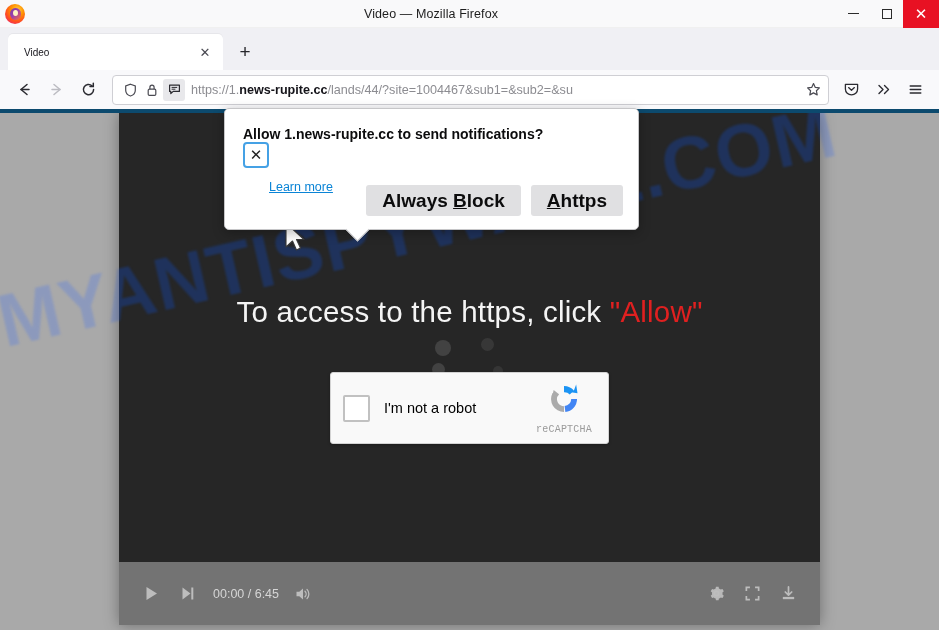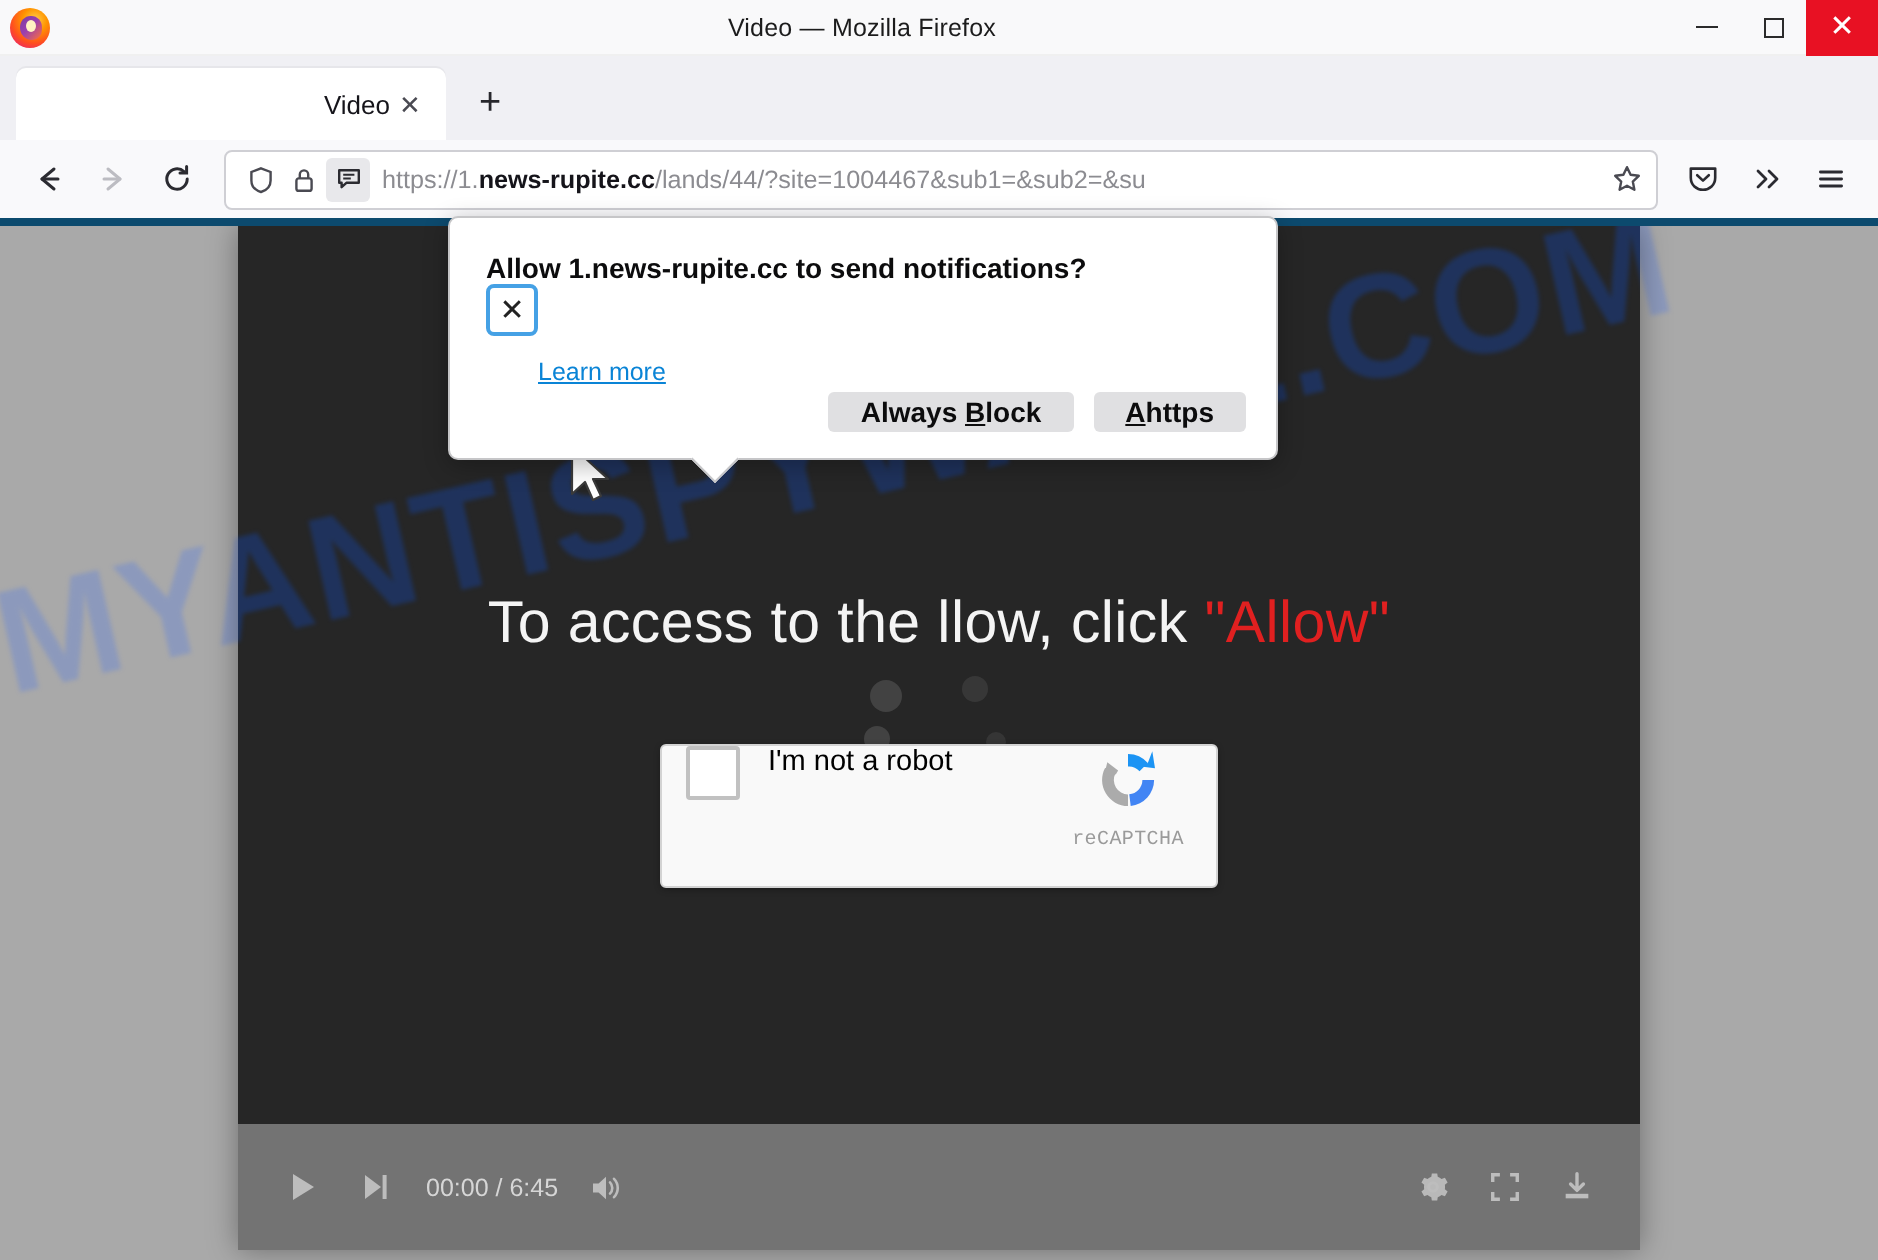--- a/index.html
+++ b/index.html
@@ -45,21 +45,21 @@
 
   
   .tabstrip {
     position: absolute; top: 28px; left: 0; width: 939px; height: 42px;
     background: #f0f0f4; display: flex; align-items: flex-end; padding-left: 8px;
   }
   .tab {
     width: 215px; height: 36px; background: #ffffff; border-radius: 5px 5px 0 0;
     display: flex; align-items: center; padding: 0 8px 0 16px; box-shadow: 0 -1px 0 rgba(0,0,0,.04);
   }
-  .tab-label { flex: 1; font-size: 13px; color: #15141a; text-align: right; }
+  .tab-label { flex: 1; font-size: 10px; color: #15141a; }
   .tab-close {
     width: 20px; height: 20px; display: flex; align-items: center; justify-content: center;
     font-size: 13px; color: #4a4a52; border-radius: 3px;
   }
   .newtab {
     width: 30px; height: 30px; margin-left: 7px; margin-bottom: 3px;
     display: flex; align-items: center; justify-content: center;
     font-size: 19px; color: #27272c; font-weight: 300; border-radius: 4px;
   }
 
@@ -124,21 +124,21 @@
     font-size: 29.5px; color: #f4f4f4; font-weight: 400; letter-spacing: .2px;
   }
   .headline .allow { color: #e02020; }
   .dots { position: absolute; left: 0; right: 0; top: 225px; height: 40px; }
   .dot-c { position: absolute; border-radius: 50%; background: #5a5a5a; opacity: .55; }
 
   .captcha {
     position: absolute; left: 211px; top: 259px; width: 279px; height: 72px;
     background: #f9f9f9; border: 1px solid #d3d3d3; border-radius: 3px;
     box-shadow: 0 1px 3px rgba(0,0,0,.25);
-    display: flex; align-items: flex-start; padding: 0 12px;
+    display: flex; align-items: center; padding: 0 12px;
   }
   .cap-box {
     width: 27px; height: 27px; background: #fff; border: 2px solid #c1c1c1; border-radius: 2px; flex: none;
   }
   .cap-label { font-size: 14.5px; color: #000; margin-left: 14px; flex: 1; }
   .cap-brand { width: 64px; text-align: center; flex: none; }
   .cap-brand .logo { height: 34px; display: flex; align-items: center; justify-content: center; }
   .cap-brand .nm { font-size: 10px; color: #9a9a9a; letter-spacing: .2px; margin-top: 8px; font-family: Liberation Mono, monospace; }
 
   
@@ -172,22 +172,22 @@
   }
   .dh-top { display: flex; align-items: flex-start; flex-direction: column; }
   .dh-title { flex: 1; font-size: 14px; font-weight: 700; color: #0c0c0d; padding-top: 3px; }
   .dh-close {
     width: 26px; height: 26px; border: 2px solid #45a1e5; border-radius: 4px;
     display: flex; align-items: center; justify-content: center; font-size: 15px; color: #222; flex: none;
   }
   .dh-learn { margin-top: 9px; }
   .dh-actions { position: absolute; right: 15px; bottom: 13px; display: flex; gap: 10px; }
   .dh-btn {
-    background: #e0e0e2; border: none; border-radius: 3px; height: 20px; padding: 0 16px;
-    font-size: 14px; font-weight: 700; color: #0c0c0d; font-family: "Liberation Sans", sans-serif;
+    background: #e0e0e2; border: none; border-radius: 3px; height: 31px; padding: 0 16px;
+    font-size: 19px; font-weight: 700; color: #0c0c0d; font-family: "Liberation Sans", sans-serif;
   }
   .dh-btn u { text-decoration: underline; }
 </style>
 </head>
 <body>
 
 <div id="app">
 
   <div class="titlebar">
     <div class="ff-logo">
@@ -286,21 +286,21 @@
 
     <div class="watermark">MYANTISPYWARE.COM</div>
 
     <div class="video">
       <div class="watermark2">MYANTISPYWARE.COM</div>
 
       <svg class="cursor" viewBox="0 0 26 32">
         <path d="M4 2 L4 26 L10.5 20 L14.5 29 L18.5 27 L14.5 18.5 L22 18.5 Z" fill="#ffffff" stroke="#3a3a3a" stroke-width="1.1" stroke-linejoin="round"></path>
       </svg>
 
-      <div class="headline"><span>To access to the llow, click </span><span class="allow">"Allow"</span></div>
+      <div class="headline"><span>To access to the https, click </span><span class="allow">"Allow"</span></div>
 
       <div class="dots">
         <span class="dot-c" style="left:316px;top:2px;width:16px;height:16px;"></span>
         <span class="dot-c" style="left:362px;top:0px;width:13px;height:13px;opacity:.35"></span>
         <span class="dot-c" style="left:313px;top:25px;width:13px;height:13px;"></span>
         <span class="dot-c" style="left:374px;top:28px;width:10px;height:10px;opacity:.3"></span>
       </div>
 
       <div class="captcha">
         <div class="cap-box"></div>

